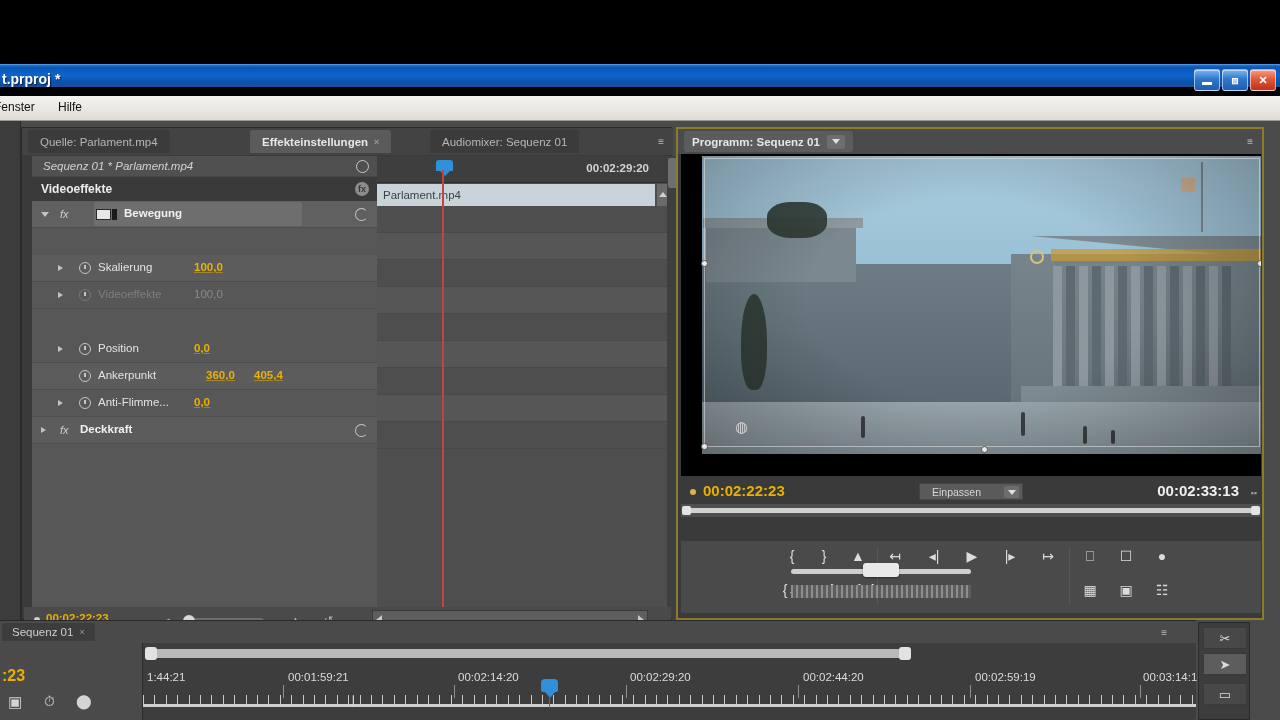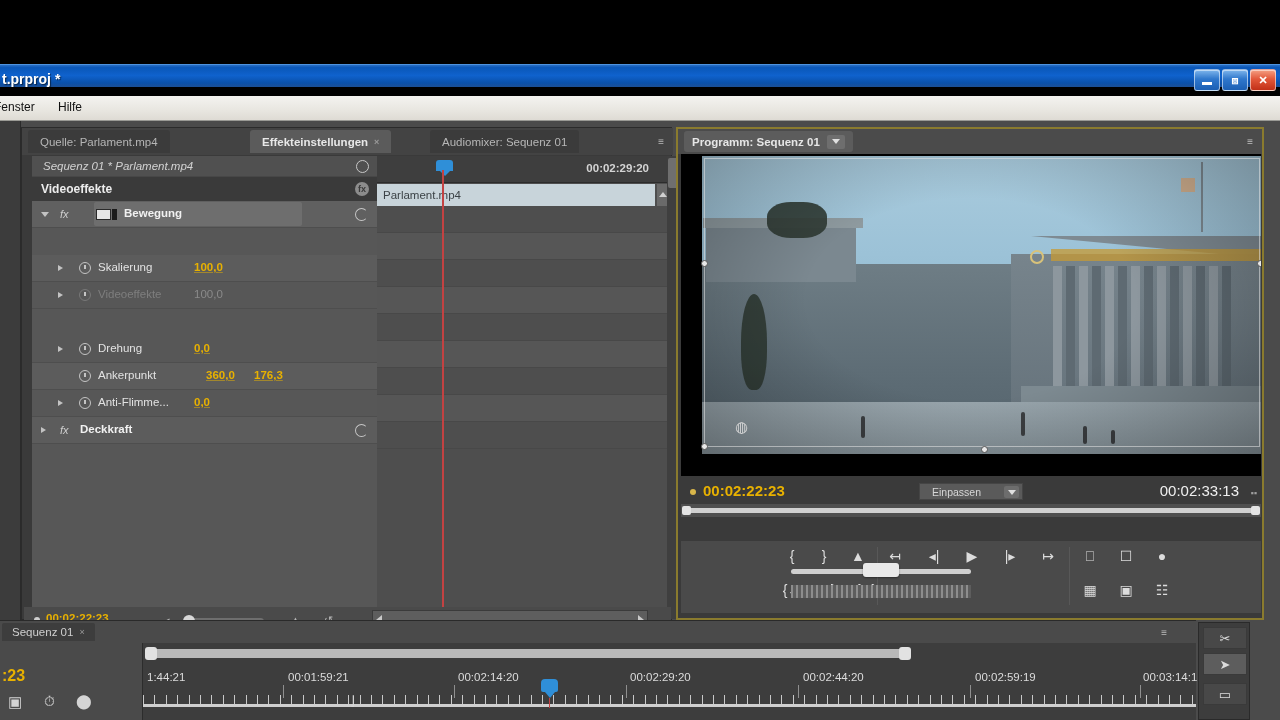--- a/index.html
+++ b/index.html
@@ -179,21 +179,21 @@
   .selbox { position:absolute; left:23px; top:4px; width:556px; height:289px; border:1px solid rgba(230,230,230,.55);}
   .anchor { position:absolute; left:54px; top:264px; color:#d8d8d8; font-size:15px; }
 
   .pmtcbar { position:absolute; left:3px; top:349px; width:580px; height:26px; background:#3a3a3a; }
   .pmtcbar .ltc { position:absolute; left:22px; top:4px; color:#e8b100; font-size:15px; font-weight:bold;}
   .pmtcbar .dot { position:absolute; left:9px; top:11px; width:6px;height:6px;border-radius:50%;background:#d8b64a;}
   .pmtcbar .fit { position:absolute; left:238px; top:5px; width:104px; height:17px; background:#5a5a5a; border:1px solid #454545;
                   color:#d6d6d6; font-size:10.5px; display:flex; align-items:center; padding-left:12px;}
   .pmtcbar .fit .dd { position:absolute; right:3px; top:2px; width:15px;height:12px;background:#6d6d6d;border-radius:2px;}
   .pmtcbar .fit .dd::after{content:"";position:absolute;left:3.5px;top:4px;border-left:4px solid transparent;border-right:4px solid transparent;border-top:5px solid #e0e0e0;}
-  .pmtcbar .rtc { position:absolute; right:22px; top:4px; color:#efefef; font-size:15px; font-weight:normal;}
+  .pmtcbar .rtc { position:absolute; right:22px; top:4px; color:#efefef; font-size:15px; font-weight:bold;}
   .pmtcbar .rico{ position:absolute; right:4px; top:10px; color:#9f9f9f; font-size:9px;}
 
   .pmscrub { position:absolute; left:3px; top:375px; width:580px; height:13px; background:#4f4f4f; }
   .pmscrub .bar { position:absolute; left:4px; top:4px; width:572px; height:5px; background:#d0d0d0; border-radius:3px;}
   .pmscrub .e1 { position:absolute; left:1px; top:2px; width:9px;height:9px;background:#e4e4e4;border-radius:2px;}
   .pmscrub .e2 { position:absolute; right:1px; top:2px; width:9px;height:9px;background:#e4e4e4;border-radius:2px;}
 
   .pmruler { position:absolute; left:3px; top:388px; width:580px; height:24px; background:#434343; border-bottom:1px solid #333;}
   .pmruler .t { position:absolute; top:5px; color:#d2d2d2; font-size:11px; white-space:nowrap;}
   .pmruler .cti { position:absolute; left:104px; top:3px; }
@@ -326,29 +326,29 @@
           <span class="tri" style="left:26px"></span>
           <span class="stopwatch" style="left:47px; border-color:#777"></span>
           <span class="lbl dim" style="left:66px">Videoeffekte</span>
           <span class="val dim" style="left:162px">100,0</span>
         </div>
 
 
         <div class="erow" style="top:180px">
           <span class="tri" style="left:26px"></span>
           <span class="stopwatch" style="left:47px"></span>
-          <span class="lbl" style="left:66px">Drehung</span>
+          <span class="lbl" style="left:66px">Position</span>
           <span class="val" style="left:162px">0,0</span>
         </div>
 
         <div class="erow alt" style="top:207px">
           <span class="stopwatch" style="left:47px"></span>
           <span class="lbl" style="left:66px">Ankerpunkt</span>
           <span class="val" style="left:174px">360,0</span>
-          <span class="val" style="left:222px">176,3</span>
+          <span class="val" style="left:222px">405,4</span>
         </div>
 
         <div class="erow" style="top:234px">
           <span class="tri" style="left:26px"></span>
           <span class="stopwatch" style="left:47px"></span>
           <span class="lbl" style="left:66px">Anti-Flimme...</span>
           <span class="val" style="left:162px">0,0</span>
         </div>
 
         <div class="erow alt" style="top:261px">

